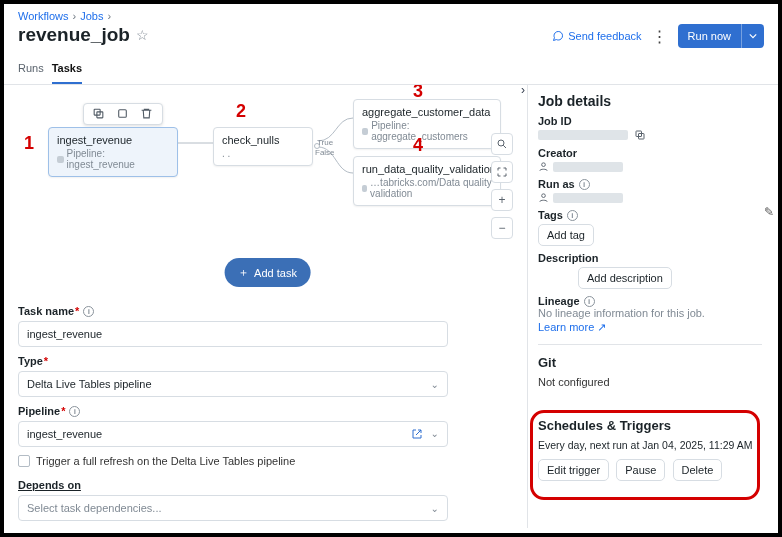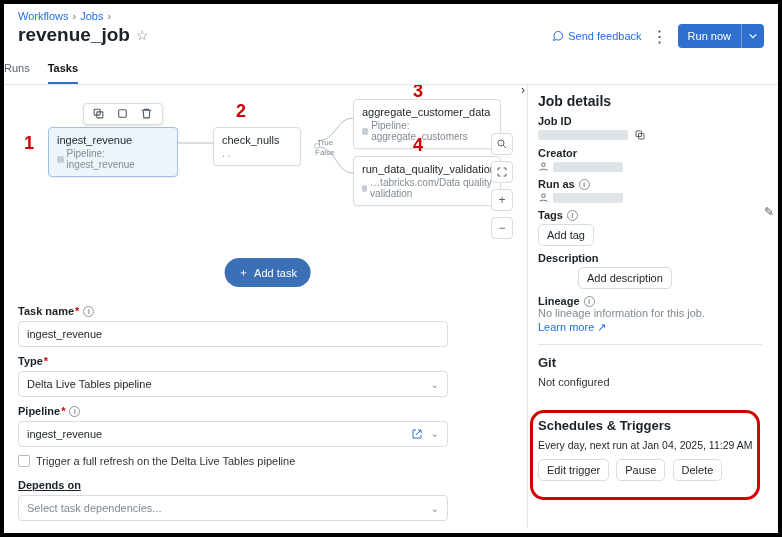--- a/index.html
+++ b/index.html
@@ -16,41 +16,41 @@
   .job-title { font-size:19px; font-weight:700; }
   .star { color:#808a94; font-size:14px; cursor:pointer;}
   .title-right { display:flex; align-items:center; gap:10px; }
   .send-fb { display:flex; align-items:center; gap:4px; color:#1f6feb; cursor:pointer; }
   .kebab { color:#444; font-size:16px; cursor:pointer; }
   .run-btn { display:flex; }
   .run-btn button { background:#2f6fd0; color:#fff; border:none; padding:6px 10px; font-size:11px; cursor:pointer; }
   .run-btn button:first-child { border-radius:4px 0 0 4px; }
   .run-btn button:last-child { border-radius:0 4px 4px 0; border-left:1px solid rgba(255,255,255,.35); padding:6px 7px;}
 
-  .tabs { display:flex; gap:18px; margin-top:8px; border-bottom:1px solid #e1e4e8; padding:0 0; }
+  .tabs { display:flex; gap:8px; margin-top:8px; border-bottom:1px solid #e1e4e8; padding:0 14px; }
   .tab { padding:6px 0 8px 0; color:#5a636d; cursor:pointer; }
   .tab.active { color:#111; font-weight:700; border-bottom:2px solid #2f6fd0; }
 
   .main { display:flex; height:calc(100% - 86px); }
   .left { flex:1; padding: 8px 10px 10px 14px; overflow:hidden; }
   .divider { width:1px; background:#e1e4e8; position:relative; }
   .divider .caret { position:absolute; top:-2px; left:-6px; font-size:12px; color:#374151; cursor:pointer;}
   .right { width:250px; padding: 8px 16px 10px 10px; overflow:auto; position:relative;}
 
   
   .canvas-wrap { position:relative; height:200px; }
   .canvas { position:relative; height:100%; border-radius:4px; }
   .toolbar-float { position:absolute; top:10px; left:65px; background:#fff; border:1px solid #d7dde3; border-radius:4px; display:flex; gap:10px; padding:3px 8px; box-shadow:0 1px 3px rgba(0,0,0,.12); }
   .tf-icon { width:14px; height:14px; display:inline-block; color:#505a64; cursor:pointer;}
   .node { position:absolute; background:#fff; border:1px solid #d7dde3; border-radius:4px; padding:6px 8px; box-shadow:0 1px 2px rgba(0,0,0,.06); }
   .node .ntitle { font-size:11px; font-weight:400;}
   .node .nsub { font-size:10px; color:#808a94; display:flex; align-items:center; gap:3px; margin-top:2px;}
   .node .nsub .dot { width:7px; height:7px; border-radius:2px; background:#c5cdd5; display:inline-block;}
   #n1 { top:34px; left:30px; width:130px; background:#eef4fb; border-color:#9ec0e8; }
-  #n2 { top:34px; left:195px; width:88px; }
+  #n2 { top:34px; left:195px; width:100px; }
   #n3 { top:6px;  left:335px; width:148px; }
   #n4 { top:63px; left:335px; width:148px; }
   .tf-label { position:absolute; font-size:8px; color:#808a94;}
   #lblTrue  { top:45px; left:299px; }
   #lblFalse { top:55px; left:297px; }
 
   
   .port { position:absolute; width:6px; height:6px; border:1px solid #b3bcc5; border-radius:50%; background:#fff;}
   #p2r { top:50px; left:296px; }
 

